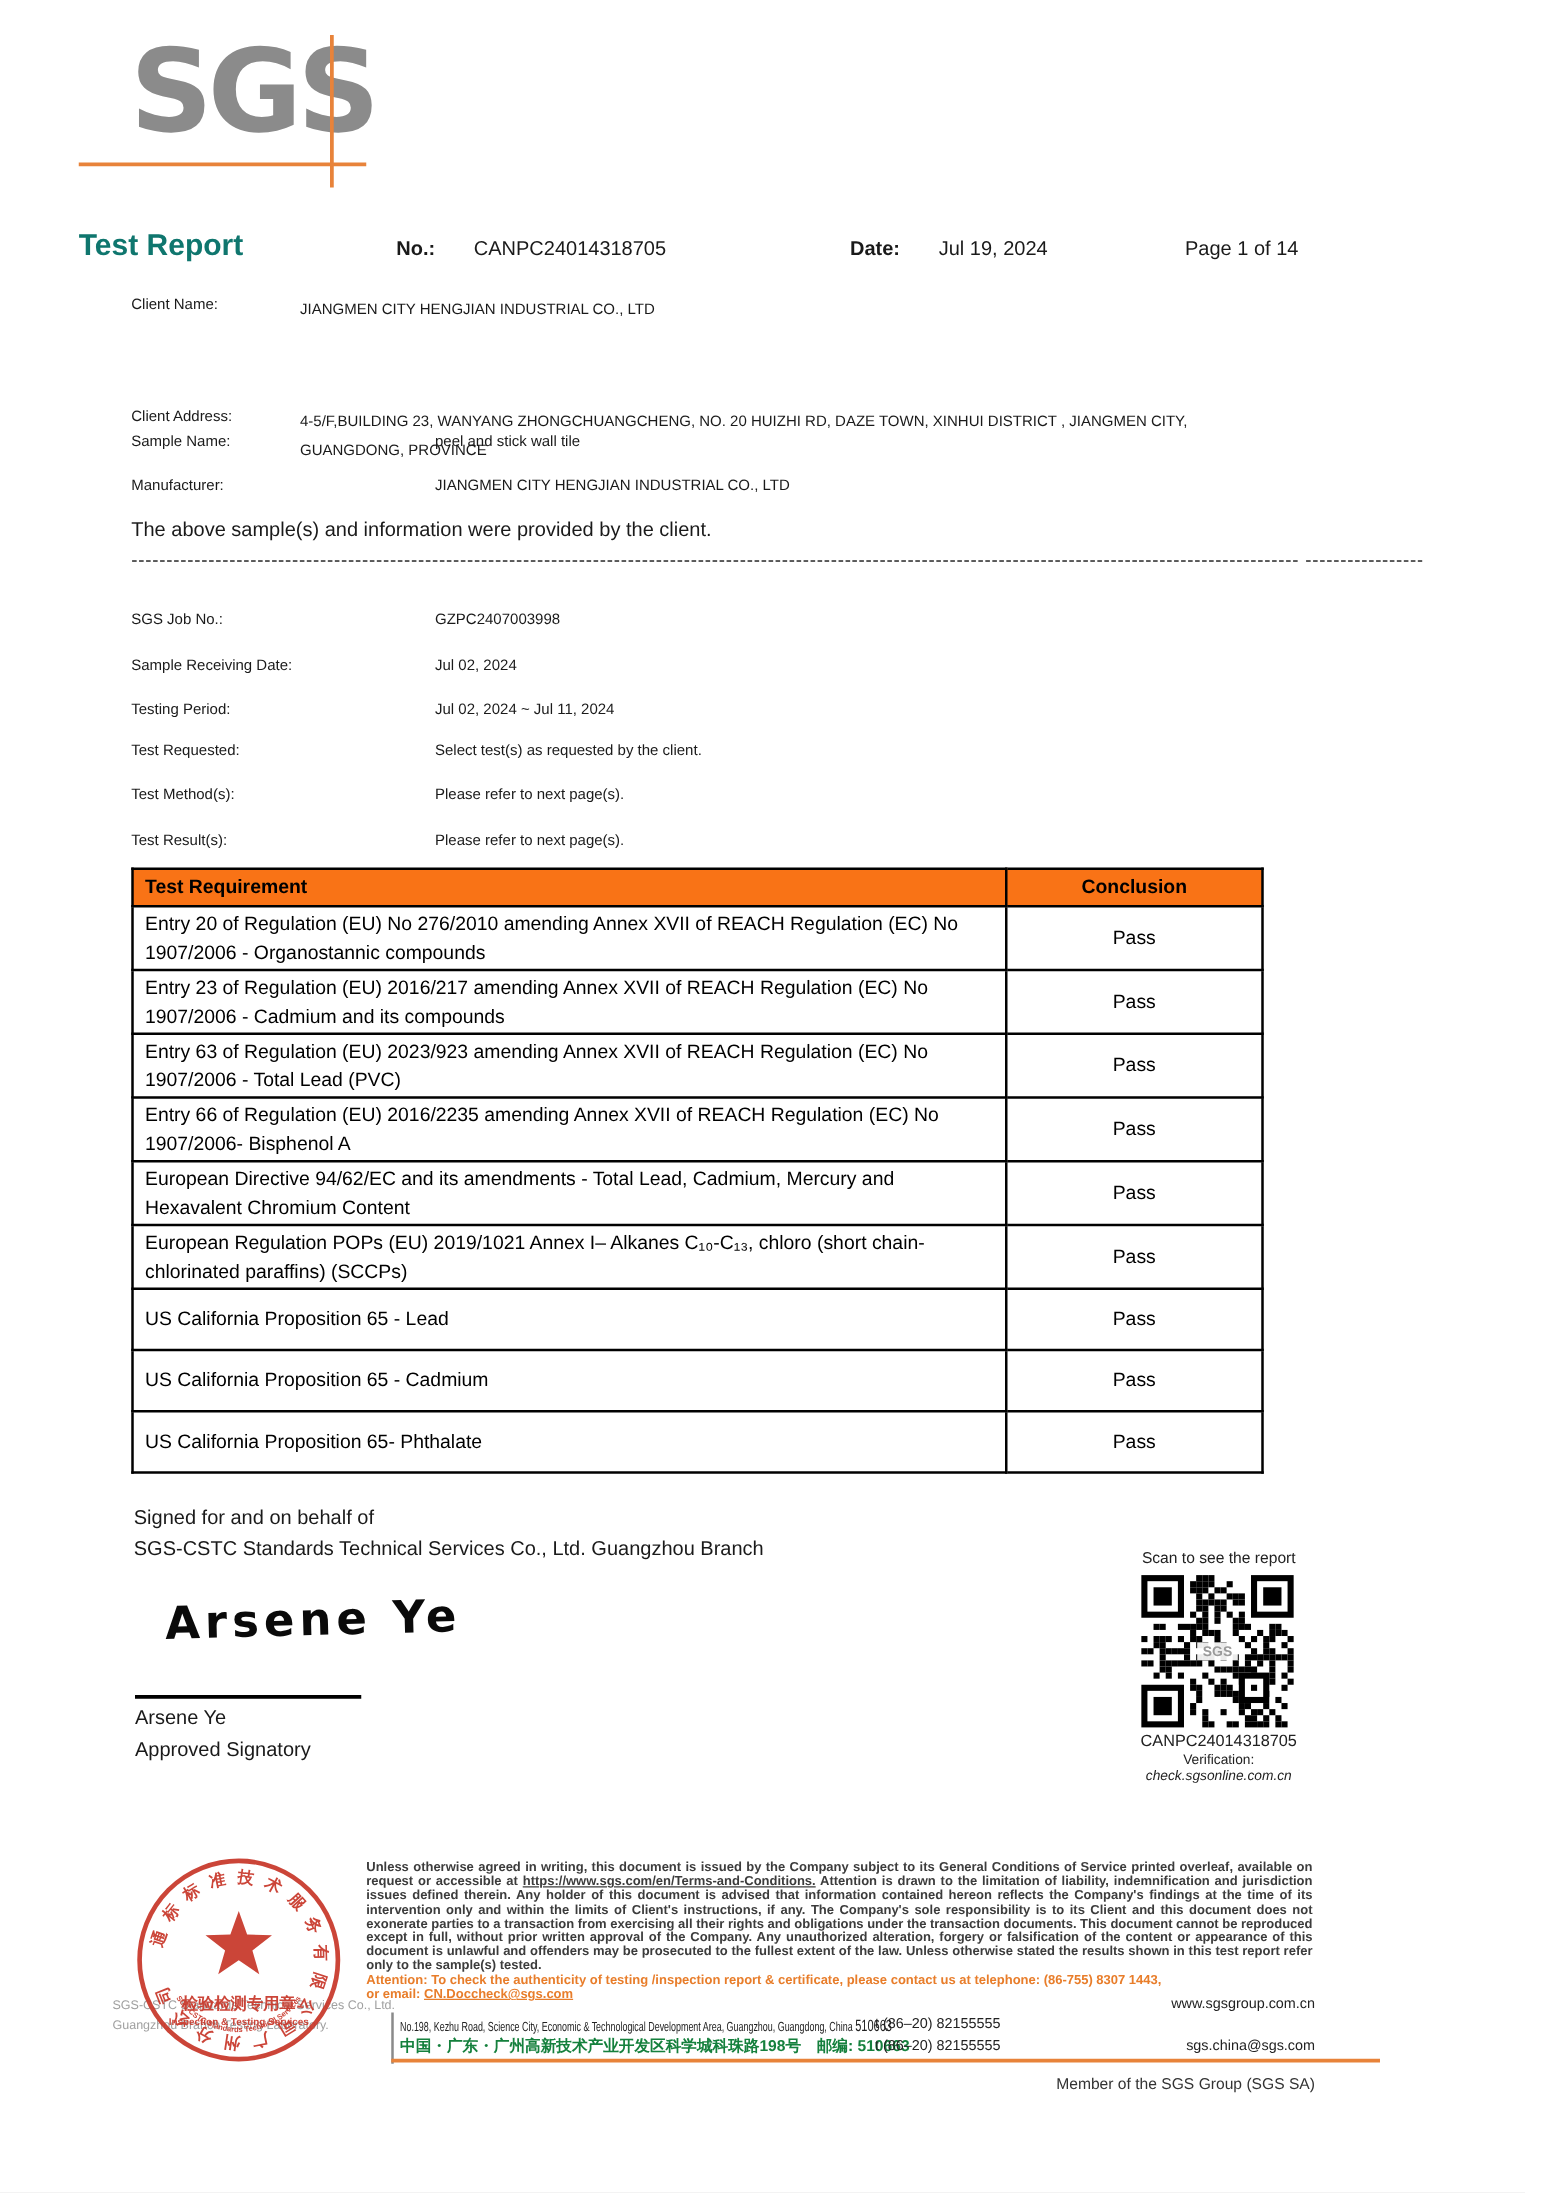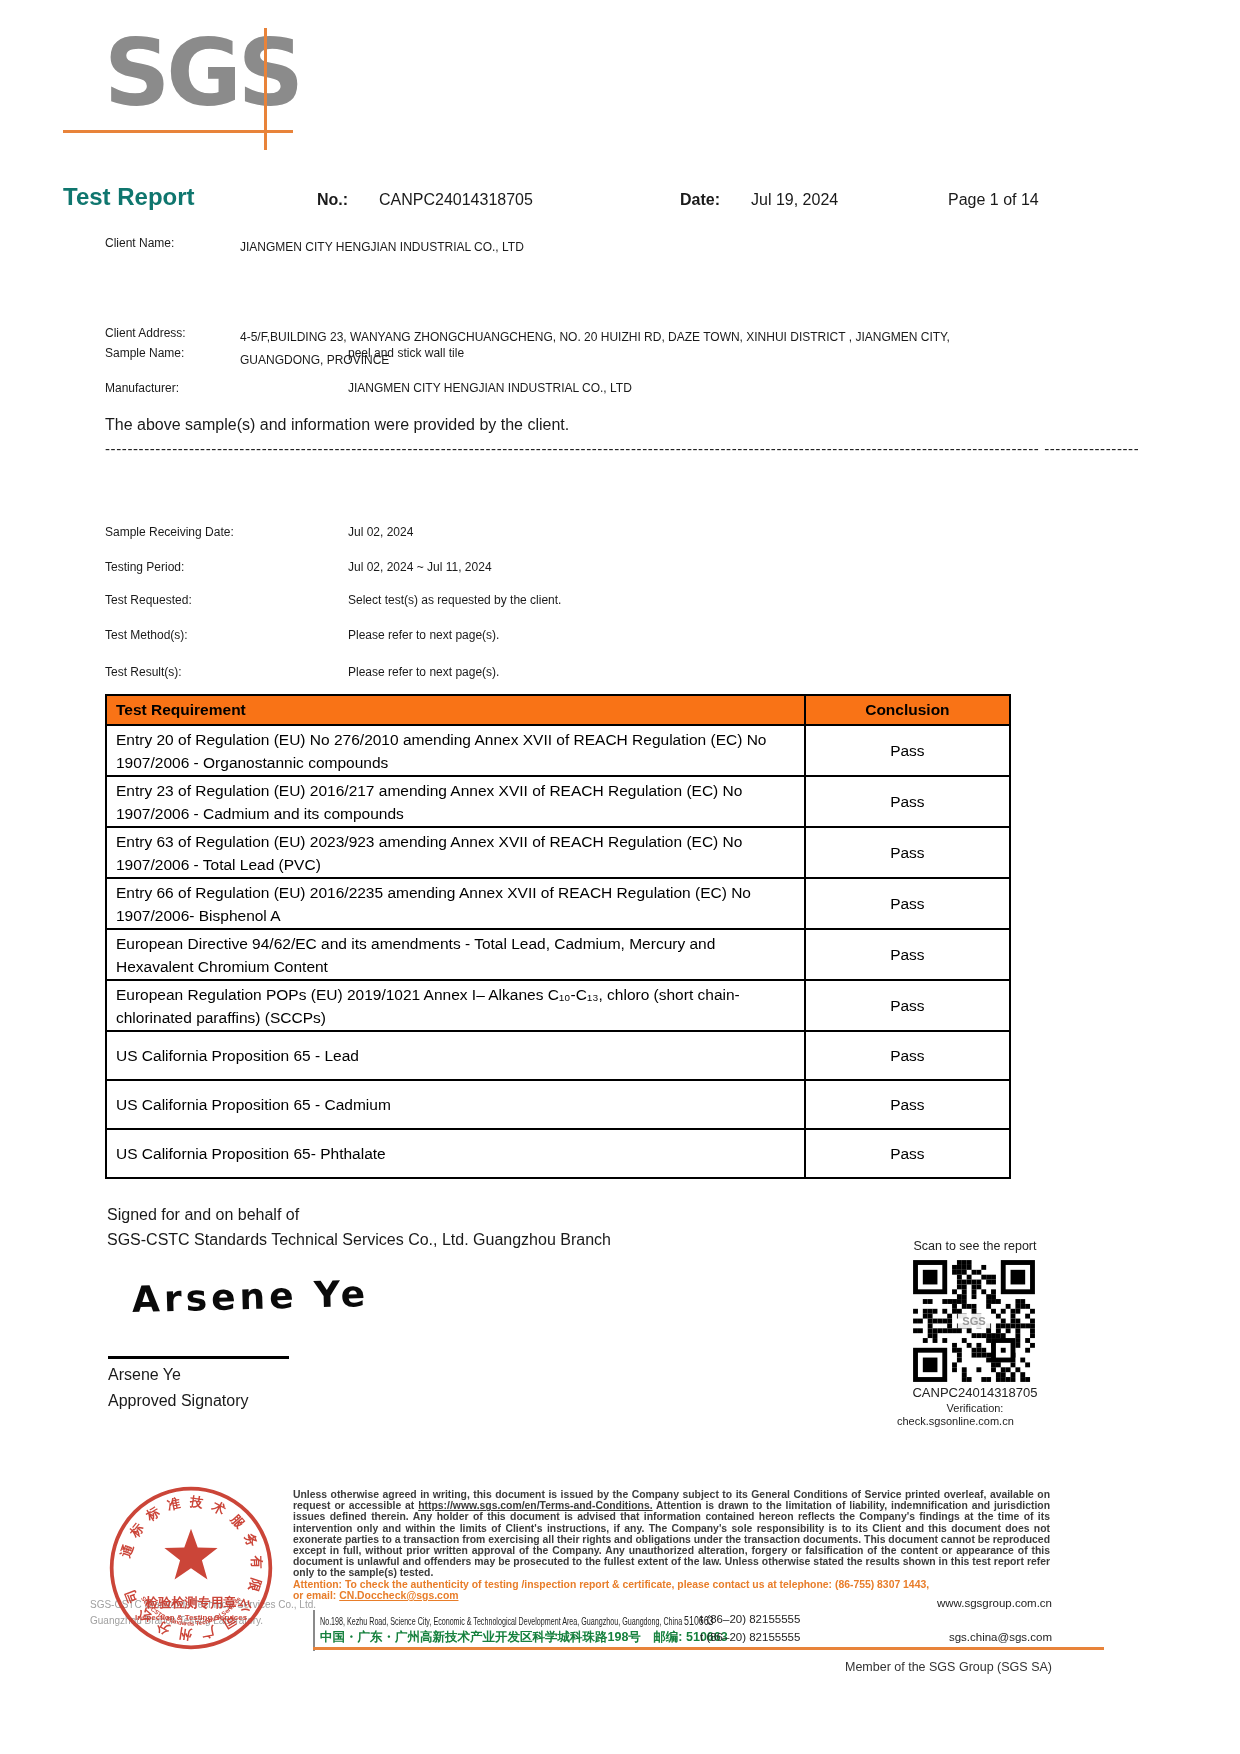--- a/index.html
+++ b/index.html
@@ -47,21 +47,21 @@
   #sig-script{left:132px;top:1276px;font-size:36px;font-weight:bold;letter-spacing:4px;
               font-family:"DejaVu Sans",sans-serif;color:#0a0a0a;transform:rotate(-1.5deg);}
   #sig-line{left:108px;top:1356px;width:181px;height:3px;background:#000;}
   #sig-name{left:108px;top:1366px;font-size:16px;}
   #sig-title{left:108px;top:1392px;font-size:16px;}
   
   #qr-scan{left:897px;top:1239px;width:156px;text-align:center;font-size:12.5px;color:#222;}
   #qr-svg{left:908px;top:1255px;}
   #qr-code{left:897px;top:1385px;width:156px;text-align:center;font-size:13px;color:#222;}
   #qr-ver{left:897px;top:1402px;width:156px;text-align:center;font-size:11px;color:#222;}
-  #qr-url{left:897px;top:1415px;width:156px;text-align:left;font-size:11px;color:#222;}
+  #qr-url{left:897px;top:1415px;width:156px;text-align:center;font-size:11px;color:#222;font-style:italic;}
   
   #legal{left:293px;top:1489px;width:757px;font-size:10.4px;line-height:11.2px;
          font-weight:bold;color:#3c3c3c;text-align:justify;}
   #legal .u{text-decoration:underline;}
   #attention{color:#E87D2A;}
   #co1{left:90px;top:1599px;font-size:10px;color:#a0a0a0;white-space:nowrap;}
   #co2{left:90px;top:1615px;font-size:10px;color:#a0a0a0;white-space:nowrap;}
   #stamp{left:107px;top:1484px;opacity:0.93;}
   #f-vline{left:313px;top:1610px;width:2px;height:41px;background:#8a8a8a;}
   #addr-en{left:320px;top:1613px;font-size:10.5px;white-space:nowrap;
@@ -104,20 +104,24 @@
     <span>Sample Name:</span>
     <span class="val sv">peel and stick wall tile</span>
   </div>
   <div class="abs row" id="r-manufacturer">
     <span>Manufacturer:</span>
     <span class="val sv">JIANGMEN CITY HENGJIAN  INDUSTRIAL CO., LTD</span>
   </div>
   <div class="abs" id="provided">The above sample(s) and information were provided by the client.</div>
   <div class="abs" id="dashes">----------------------------------------------------------------------------------------------------------------------------------------------------------------------- --------------------</div>
 
+  <div class="abs row" id="r-job0">
+    <span>SGS Job No.:</span>
+    <span class="val sv">GZPC2407003998</span>
+  </div>
   <div class="abs row" id="r-job1">
     <span>Sample Receiving Date:</span>
     <span class="val sv">Jul 02, 2024</span>
   </div>
   <div class="abs row" id="r-job2">
     <span>Testing Period:</span>
     <span class="val sv">Jul 02, 2024 ~ Jul 11, 2024</span>
   </div>
   <div class="abs row" id="r-job3">
     <span>Test Requested:</span>

